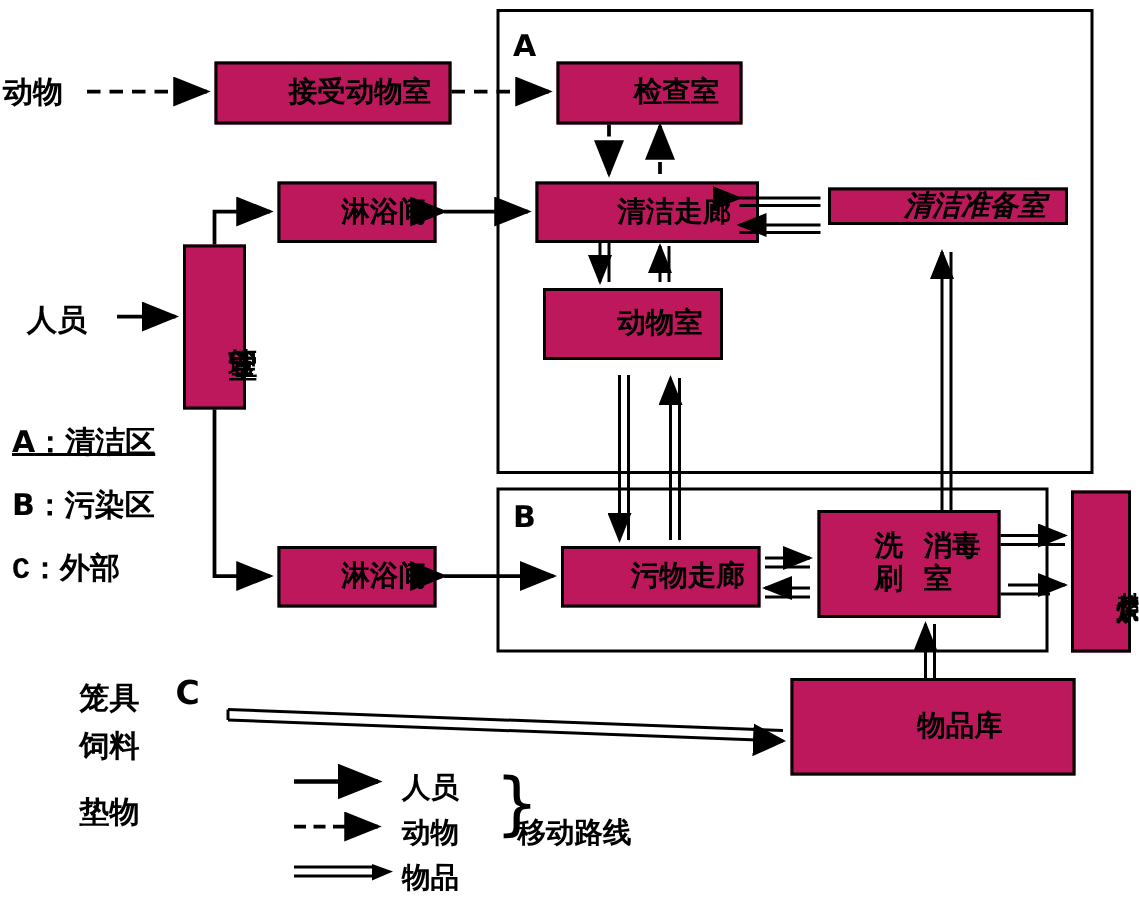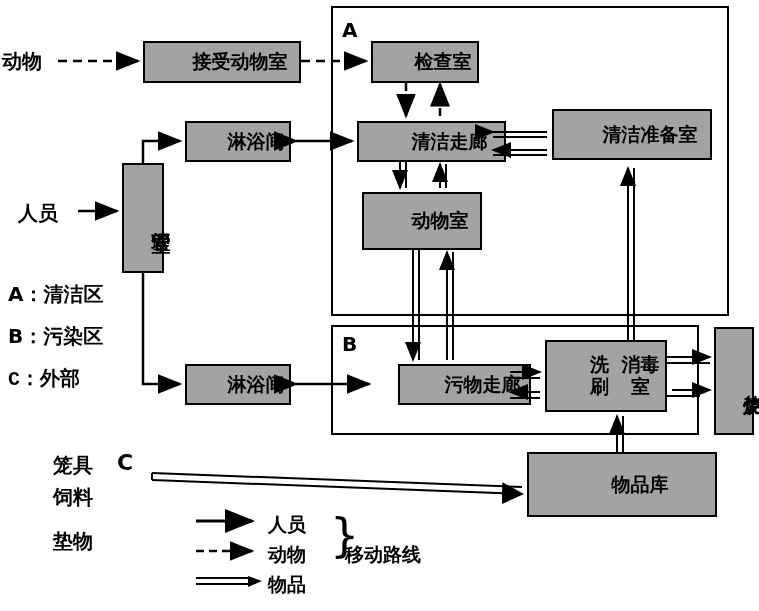--- a/index.html
+++ b/index.html
@@ -13,25 +13,24 @@
   #canvas {
     position: relative;
     width: 759px;
     height: 611px;
     background: #ffffff;
     overflow: hidden;
   }
   .box {
     position: absolute;
     border: 2px solid #000;
-    background: #a3a3a3;
+    background: #be185d;
     display: flex;
     align-items: center;
     justify-content: center;
-    text-align: center;
     font-size: 19px;
     line-height: 1.15;
     color: #000;
     box-sizing: border-box;
     font-weight: 600;
     padding-left: 36px;
   }
   .zone {
     position: absolute;
     border: 2px solid #000;
@@ -84,51 +83,51 @@
 <div id="canvas">
 
   <div class="zone" style="left:331px; top:6px; width:398px; height:310px;"></div>
   <div class="zone-label" style="left:342px; top:18px;">A</div>
 
   <div class="zone" style="left:331px; top:325px; width:368px; height:110px;"></div>
   <div class="zone-label" style="left:342px; top:332px;">B</div>
 
   <div class="box" style="left:143px; top:41px; width:158px; height:42px;">接受动物室</div>
 
-  <div class="box" style="left:371px; top:41px; width:108px; height:42px;">检查室</div>
+  <div class="box" style="left:371px; top:41px; width:124px; height:42px;">检查室</div>
 
   <div class="box" style="left:185px; top:121px; width:106px; height:41px;">淋浴间</div>
 
   <div class="box" style="left:357px; top:121px; width:149px; height:41px;">清洁走廊</div>
 
-  <div class="box" style="left:552px; top:109px; width:160px; height:51px;">清洁准备室</div>
+  <div class="box" style="left:552px; top:125px; width:160px; height:25px;font-style:italic;">清洁准备室</div>
 
   <div class="box vert" style="left:122px; top:163px; width:42px; height:110px; font-size:19px;">管理室</div>
 
-  <div class="box" style="left:362px; top:192px; width:120px; height:58px;">动物室</div>
+  <div class="box" style="left:362px; top:192px; width:120px; height:48px;">动物室</div>
 
   <div class="box" style="left:185px; top:364px; width:106px; height:41px;">淋浴间</div>
 
-  <div class="box" style="left:374px; top:364px; width:133px; height:41px;margin-left:24px;">污物走廊</div>
+  <div class="box" style="left:374px; top:364px; width:133px; height:41px;">污物走廊</div>
 
   <div class="box" style="left:545px; top:340px; width:122px; height:72px; flex-direction:row;">
     <span>洗刷</span>
     <span>消毒室</span>
   </div>
 
   <div class="box vert" style="left:714px; top:327px; width:40px; height:108px; font-size:18px;">焚烧炉</div>
 
   <div class="box" style="left:527px; top:452px; width:190px; height:65px; flex-direction:column;">
     <span>物品库</span>
   </div>
 
   <div class="txt" style="left:2px; top:48px;">动物</div>
   <div class="txt" style="left:18px; top:200px;">人员</div>
 
-  <div class="txt" style="left:8px; top:281px;">A：清洁区</div>
+  <div class="txt" style="left:8px; top:281px;text-decoration:underline;">A：清洁区</div>
   <div class="txt" style="left:8px; top:323px;text-align:center;">B：污染区</div>
   <div class="txt" style="left:8px; top:365px;font-family:Liberation Mono, monospace;">C：外部</div>
 
   <div class="txt" style="left:53px; top:452px;">笼具</div>
   <div class="txt" style="left:117px; top:450px; font-size:22px;">C</div>
   <div class="txt" style="left:53px; top:484px;">饲料</div>
   <div class="txt" style="left:53px; top:528px;">垫物</div>
 
   <div class="legend-txt" style="left:268px; top:512px;">人员</div>
   <div class="legend-txt" style="left:268px; top:542px;">动物</div>

